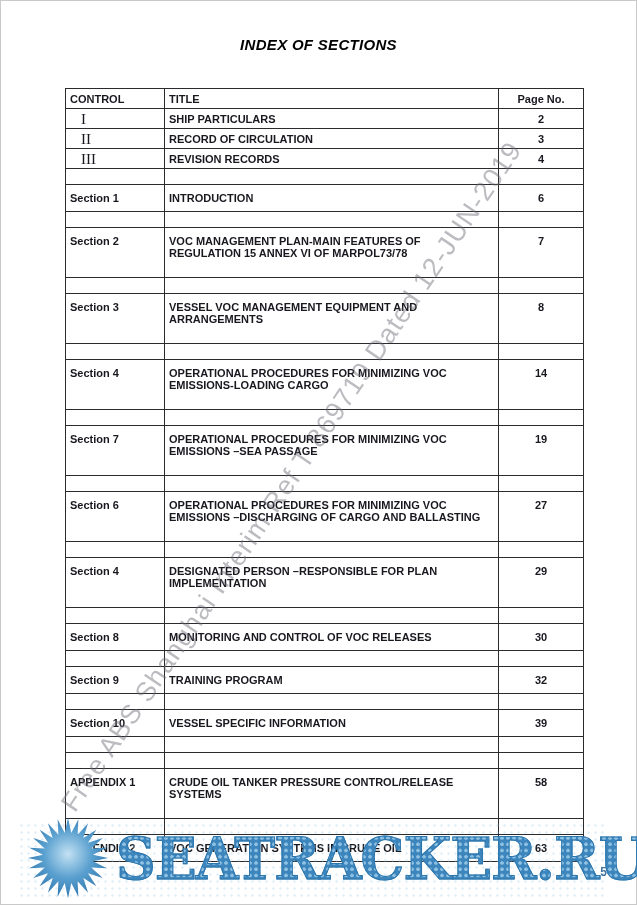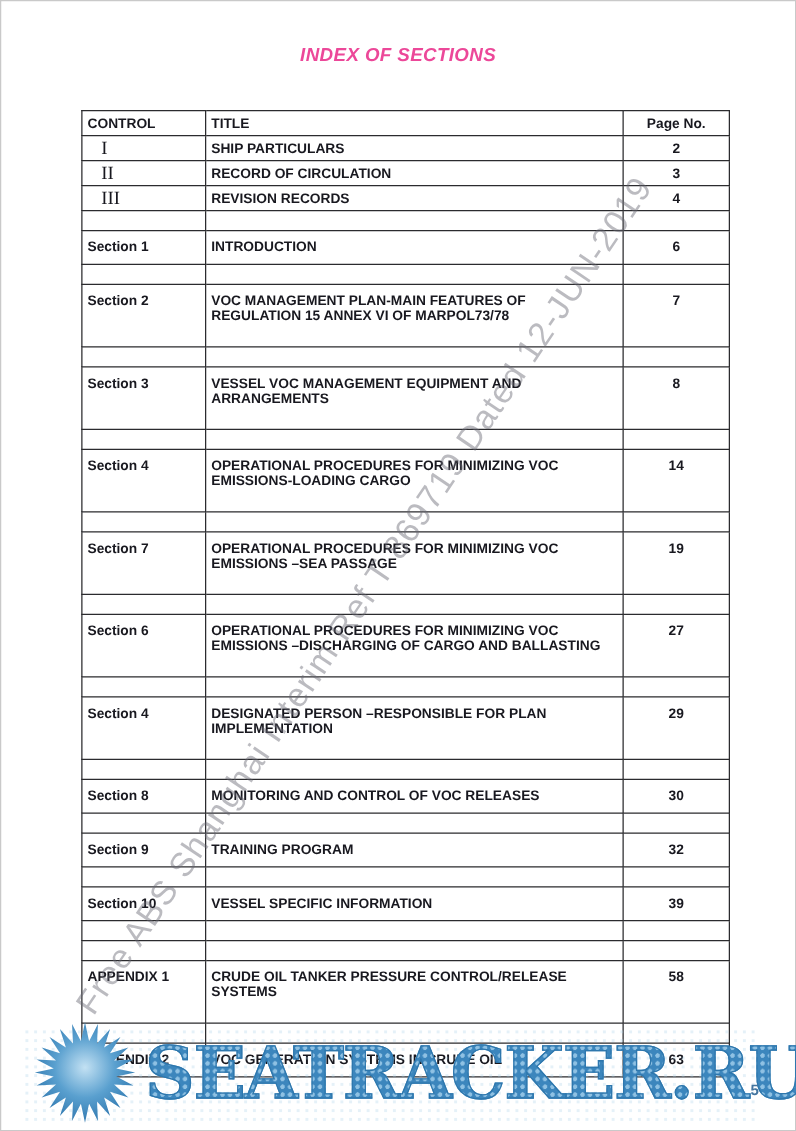--- a/index.html
+++ b/index.html
@@ -3,21 +3,21 @@
 <meta charset="utf-8">
 <style>
   html,body{margin:0;padding:0;background:#e9e9e9;}
   .page{
     position:relative;width:637px;height:905px;background:#ffffff;
     overflow:hidden;font-family:"Liberation Sans",sans-serif;
     box-shadow:inset 0 0 0 1px #c9c9c9;margin:0 auto;
   }
   .doc-title{
     position:absolute;top:36px;left:0;right:0;text-align:center;
-    font-size:15px;font-weight:bold;font-style:italic;color:#ec4899;
+    font-size:15px;font-weight:bold;font-style:italic;color:#000000;
     letter-spacing:.3px;
   }
   table.index{
     position:absolute;left:65px;top:88px;width:491px;
     border-collapse:collapse;table-layout:fixed;
   }
   table.index th, table.index td{
     border:1px solid #2b2b2e;color:#18181f;font-size:11px;font-weight:bold;
     padding:2px 4px;vertical-align:middle;overflow:hidden;
   }

